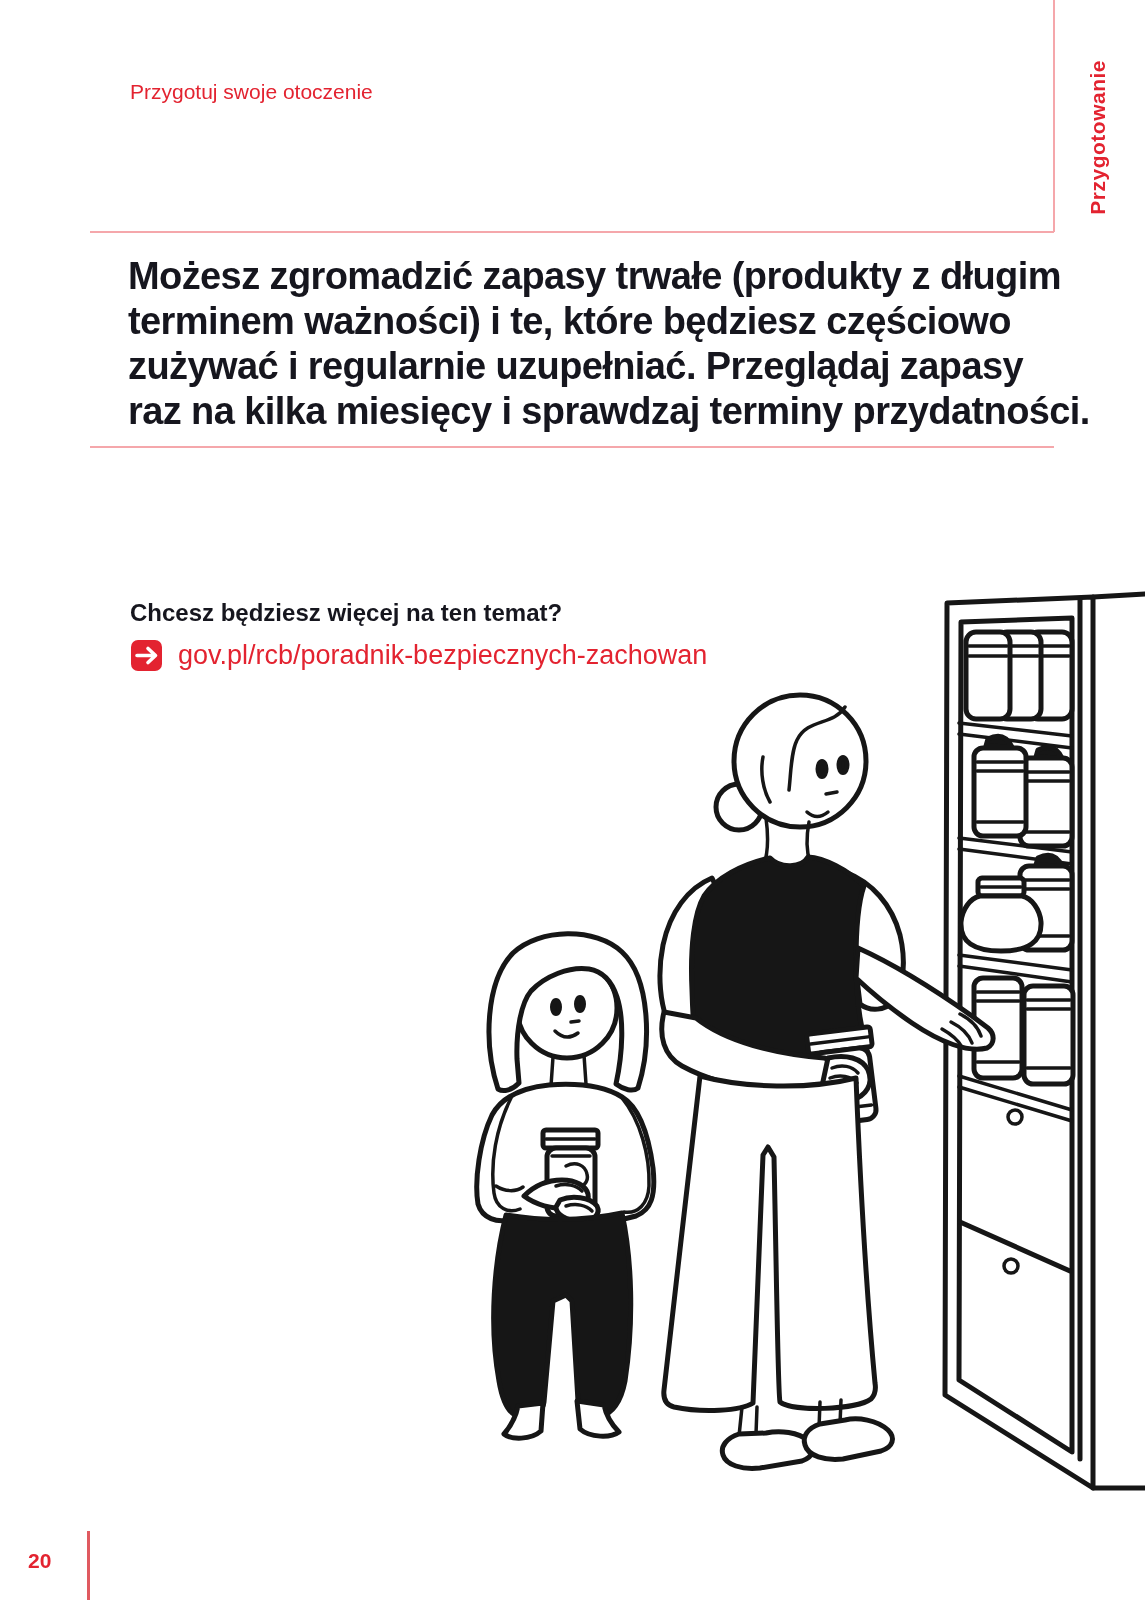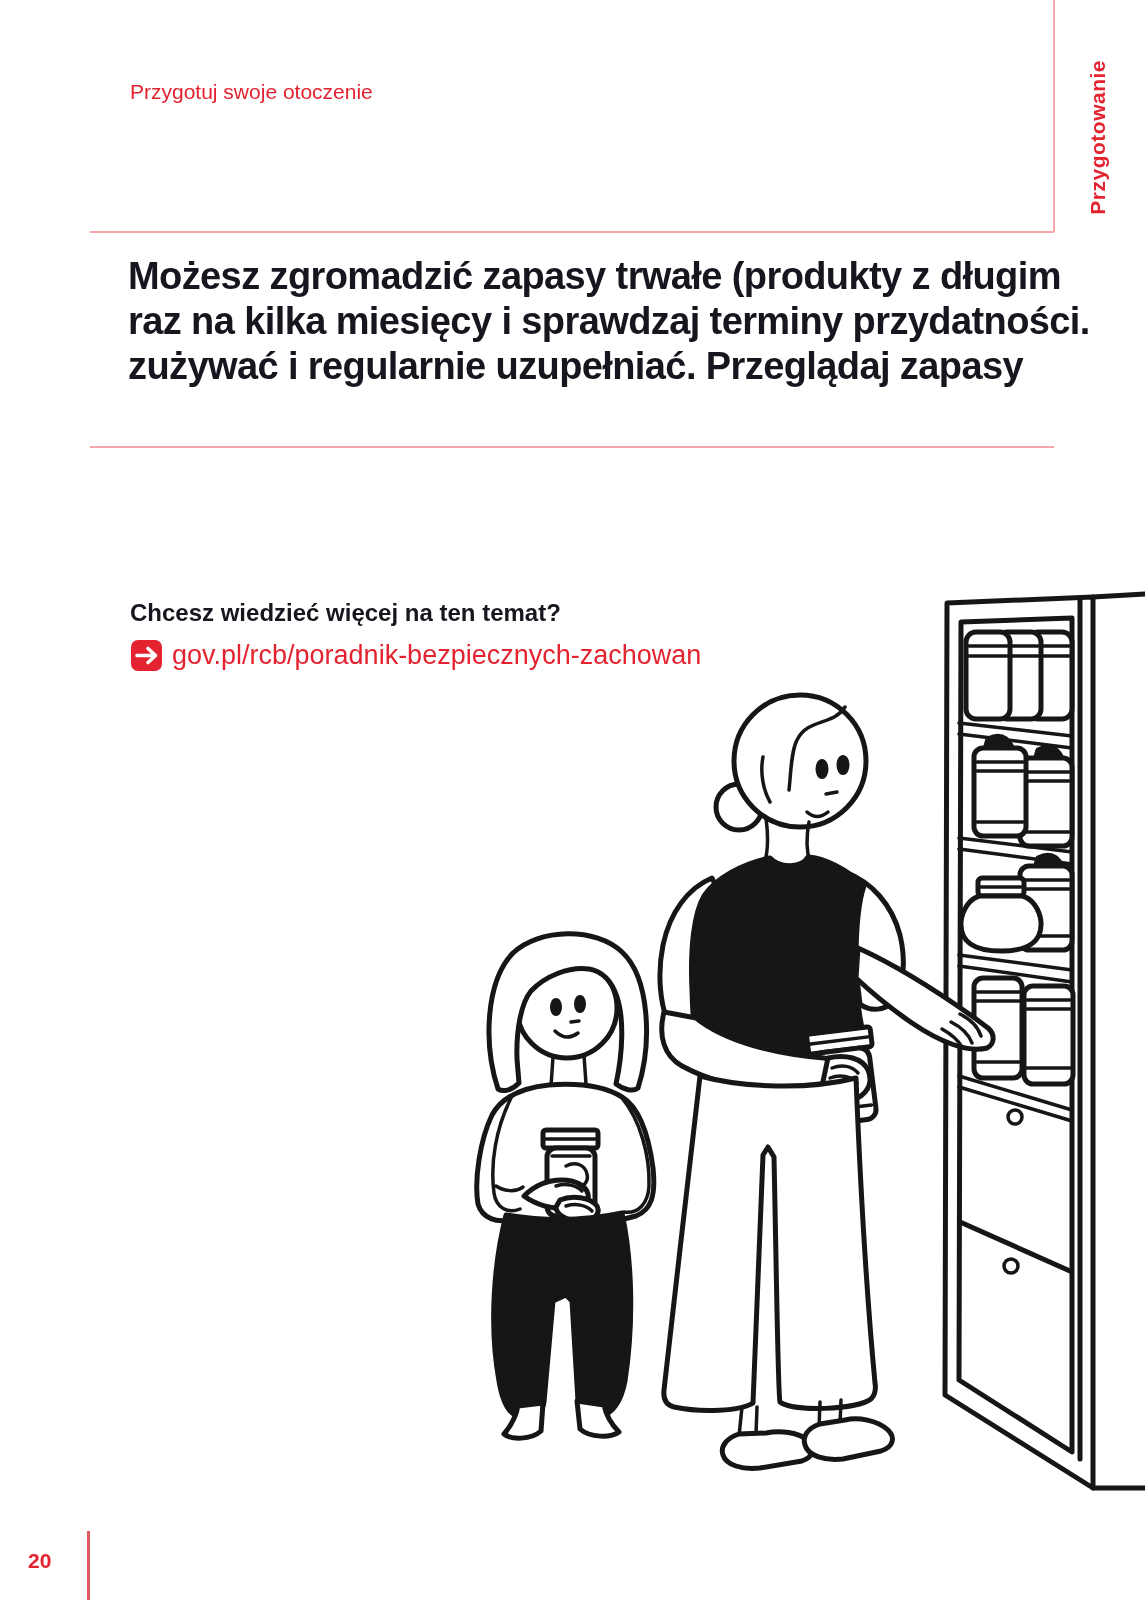--- a/index.html
+++ b/index.html
@@ -28,21 +28,21 @@
     position:absolute;left:128px;top:246px;
     font-size:38px;line-height:45px;font-weight:700;
     color:var(--text-dark);letter-spacing:-0.6px;white-space:nowrap;margin-top:8px;
   }
   .more-q{
     position:absolute;left:130px;top:599px;
     font-size:24px;font-weight:700;color:var(--text-dark);
   }
   .link-row{
     position:absolute;left:131px;top:640px;
-    display:flex;align-items:center;gap:10px;cursor:pointer;
+    display:flex;align-items:center;gap:16px;cursor:pointer;
   }
   .link-icon{
     width:31px;height:31px;border-radius:7px;background:var(--accent-red);
     display:flex;align-items:center;justify-content:center;flex:0 0 auto;
   }
   .link-text{font-size:27px;font-weight:400;color:var(--accent-red);}
   .page-number{
     position:absolute;left:28px;top:1549px;
     font-size:21px;font-weight:700;color:var(--accent-red);
   }
@@ -64,27 +64,28 @@
   <div class="kicker">Przygotuj swoje otoczenie</div>
 
   <div class="side-tab">Przygotowanie</div>
   <div class="vrule-top-right"></div>
 
 
   <div class="rule rule-top"></div>
 
   <div class="lead">
     <div>Możesz zgromadzić zapasy trwałe (produkty z długim</div>
+    <div>terminem ważności) i te, które będziesz częściowo</div>
+    <div>zużywać i regularnie uzupełniać. Przeglądaj zapasy</div>
     <div>raz na kilka miesięcy i sprawdzaj terminy przydatności.</div>
-    <div>zużywać i regularnie uzupełniać. Przeglądaj zapasy</div>
   </div>
 
   <div class="rule rule-bottom"></div>
 
-  <div class="more-q">Chcesz wiedzieć więcej na ten temat?</div>
+  <div class="more-q">Chcesz będziesz więcej na ten temat?</div>
 
   <div class="link-row">
     <span class="link-icon">
       <svg width="31" height="31" viewBox="0 0 31 31">
         <path d="M6,15.5 H24 M17,8.5 L24.5,15.5 L17,22.5" fill="none" stroke="#ffffff" stroke-width="3.6" stroke-linecap="round" stroke-linejoin="round"></path>
       </svg>
     </span>
     <span class="link-text">gov.pl/rcb/poradnik-bezpiecznych-zachowan</span>
   </div>
 

